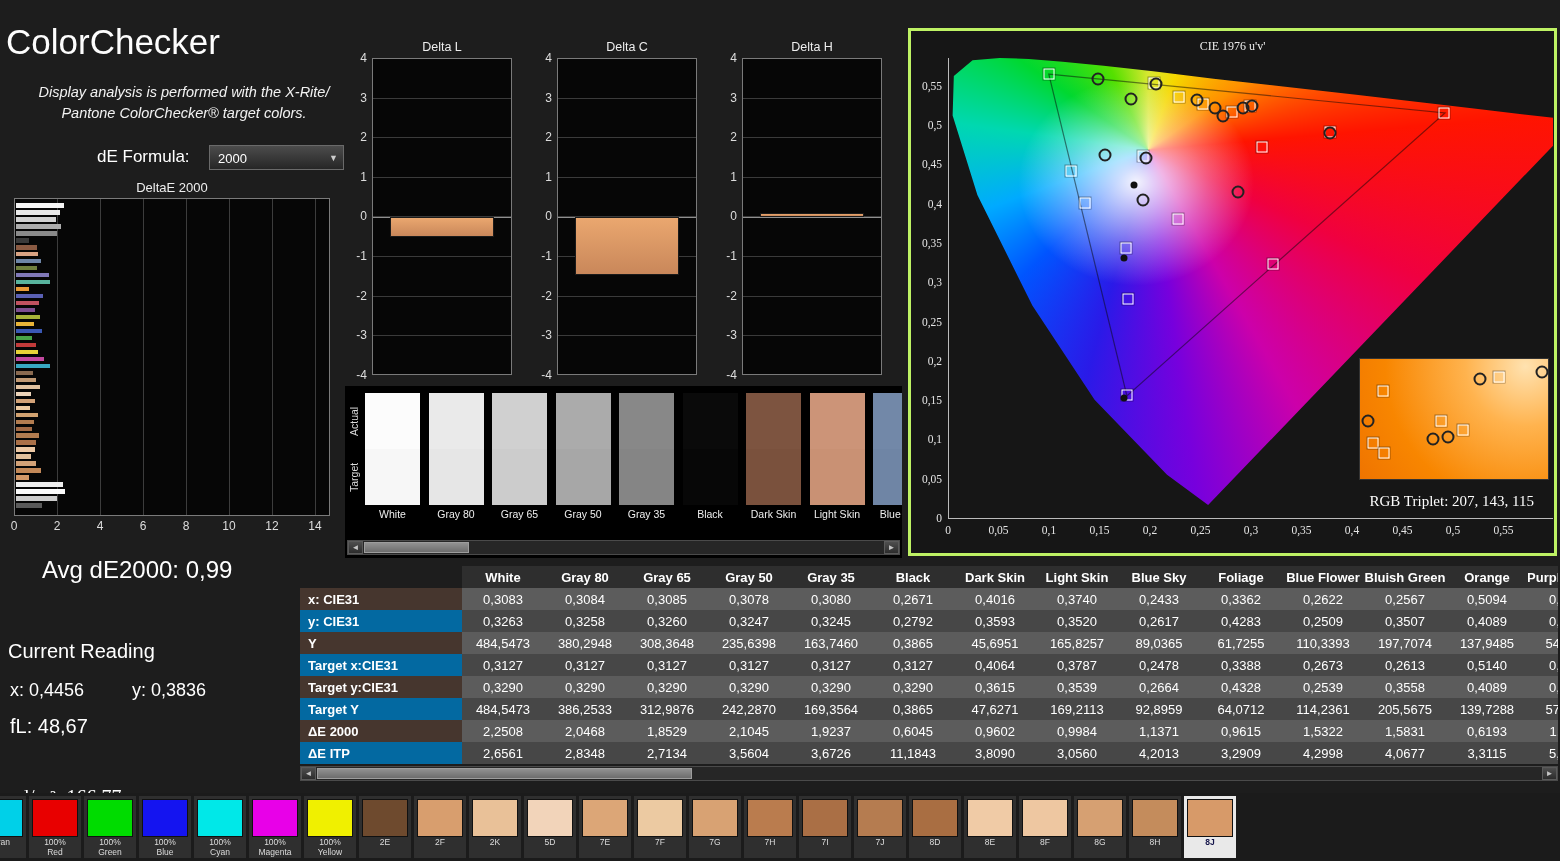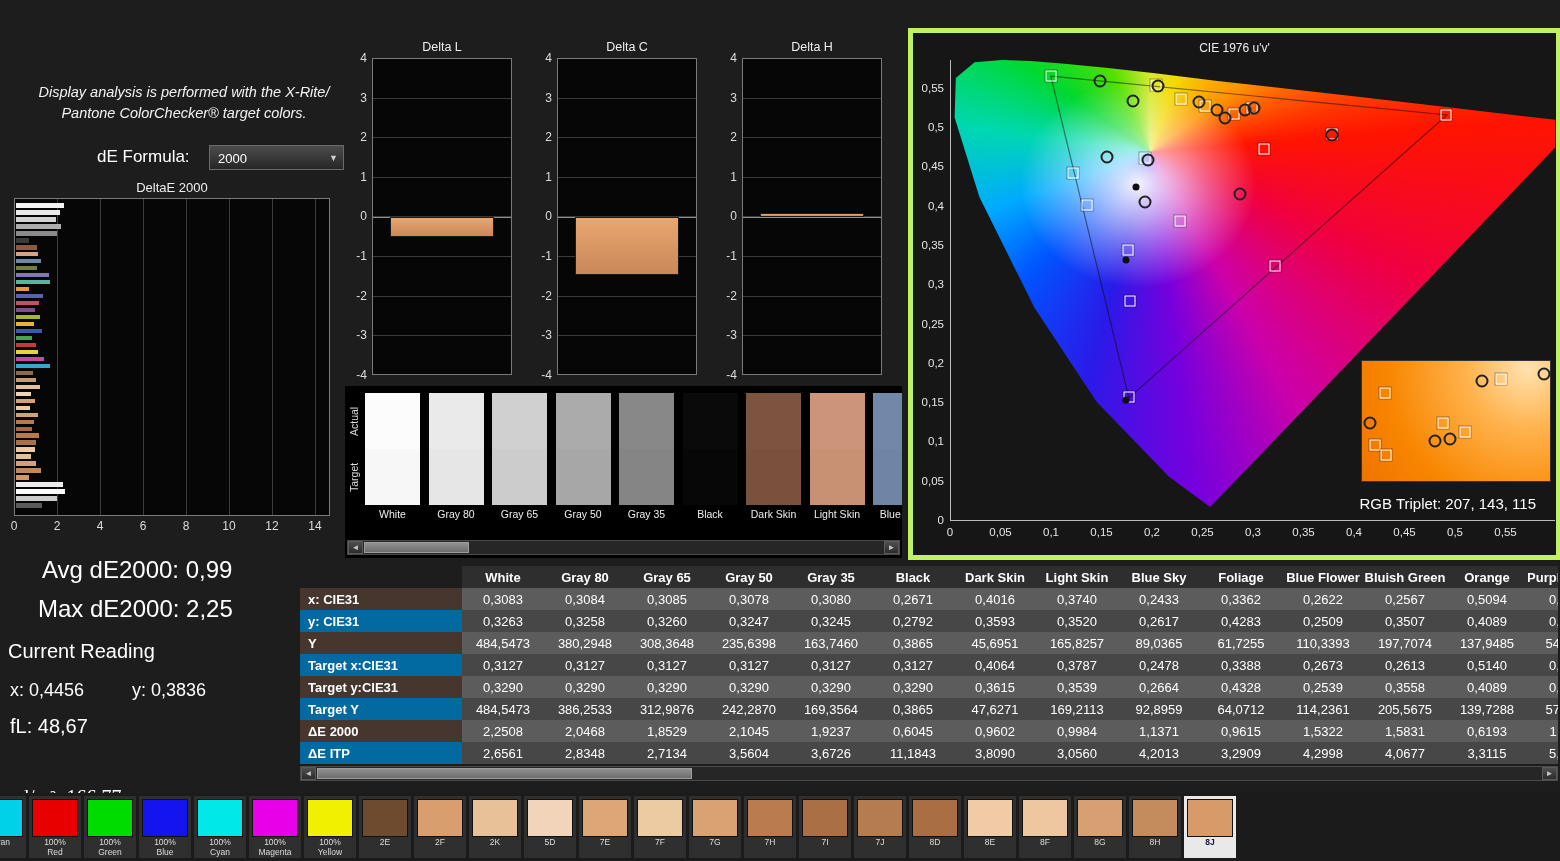--- a/index.html
+++ b/index.html
@@ -40,21 +40,21 @@
   .sw-a,.sw-t{height:56px;}
   .sw-l{text-align:center;font-size:10.5px;color:#eee;margin-top:3px;white-space:nowrap;}
   .scrollbar{display:flex;background:#262626;border:1px solid #4a4a4a;box-sizing:border-box;height:15px;}
   .strip .scrollbar{position:absolute;left:2px;right:2px;bottom:3px;}
   .sb-btn{width:15px;background:linear-gradient(#4e4e4e,#2c2c2c);border:1px solid #5a5a5a;box-sizing:border-box;
           color:#c5c5c5;font-size:8px;line-height:12px;text-align:center;cursor:pointer;}
   .sb-track{flex:1;position:relative;}
   .sb-thumb{position:absolute;top:1px;bottom:1px;background:linear-gradient(#919191,#6d6d6d);border:1px solid #9d9d9d;box-sizing:border-box;cursor:pointer;}
 
   
-  .cie-panel{position:absolute;left:908px;top:28px;width:643px;height:522px;background:#161616;border:5px solid #bef264;}
+  .cie-panel{position:absolute;left:908px;top:28px;width:643px;height:522px;background:#161616;border:3px solid #bef264;font-family:Liberation Serif, serif;}
   .cie-title{position:absolute;left:0;top:8px;width:100%;text-align:center;font-size:12px;color:#eee;}
   #cie-yticks{position:absolute;left:0;top:27px;width:33px;height:461px;}
   #cie-yticks .cy{position:absolute;right:2px;font-size:11.5px;color:#e5e5e5;}
   #cie-xticks{position:absolute;left:37px;top:493px;width:605px;height:14px;}
   #cie-xticks .cx{position:absolute;top:0;transform:translateX(-50%);font-size:11.5px;color:#e5e5e5;}
   .cie-plot{position:absolute;left:37px;top:27px;width:605px;height:461px;border-left:1px solid #bbb;border-bottom:1px solid #bbb;box-sizing:border-box;}
   .horseshoe{position:absolute;inset:0;
     clip-path:polygon(42.9% 97.2%,36.1% 90.6%,24.1% 74.3%,13.8% 53.8%,4.7% 29.8%,0.6% 12.5%,0.8% 3.9%,3.9% 0.5%,8.4% 0%,13.2% 0.2%,18.8% 0.8%,25.6% 1.7%,33.8% 2.9%,43.8% 4.5%,55.3% 6.2%,67.4% 8%,86.9% 11%,104% 13.6%);
     background:
       radial-gradient(ellipse 26% 30% at 31% 27%,rgba(255,255,255,.95),rgba(255,255,255,.35) 45%,rgba(255,255,255,0) 75%),
@@ -95,20 +95,21 @@
   .chip{height:38px;margin:3px 3px 1px;border:1px solid #111;box-sizing:border-box;}
   .tl{text-align:center;font-size:8.5px;line-height:9.5px;color:#ddd;white-space:nowrap;overflow:hidden;}
   .tile.sel{background:#e9e9e9;}
   .tile.sel .tl{color:#14144a;font-weight:bold;}
 </style>
 </head>
 <body>
 
 <div class="app">
 
+  <div class="hdr-title">ColorChecker</div>
   <div class="hdr-desc">
     <span>Display analysis is performed with the X-Rite/</span><br>
     <span>Pantone ColorChecker® target colors.</span>
   </div>
   <div class="formula-label">dE Formula:</div>
   <div class="dropdown">
     <span>2000</span>
     <span class="dd-arrow">▼</span>
   </div>
 
@@ -365,21 +366,20 @@
             <div class="ci" style="left: 47%; top: 65%;"></div>
             <div class="ci" style="left: 39%; top: 67%;"></div>
             <div class="ci" style="left: 4%; top: 52%;"></div>
           </div>
       </div>
     </div>
     <div class="rgb-label">RGB Triplet: 207, 143, 115</div>
   </div>
 
   <div class="st-avg"><span>Avg dE2000:</span> <span>0,99</span></div>
-  <div class="st-max"><span>Max dE2000:</span> <span>2,25</span></div>
   <div class="st-cur">Current Reading</div>
   <div class="st-x"><span>x:</span> <span>0,4456</span></div>
   <div class="st-y"><span>y:</span> <span>0,3836</span></div>
   <div class="st-fl"><span>fL:</span> <span>48,67</span></div>
   <div class="st-cd"><span>cd/m²:</span> <span>166,77</span></div>
 
   <div id="data-table">
       <div class="th corner"></div>
       <div class="th">White</div>
       <div class="th">Gray 80</div>

